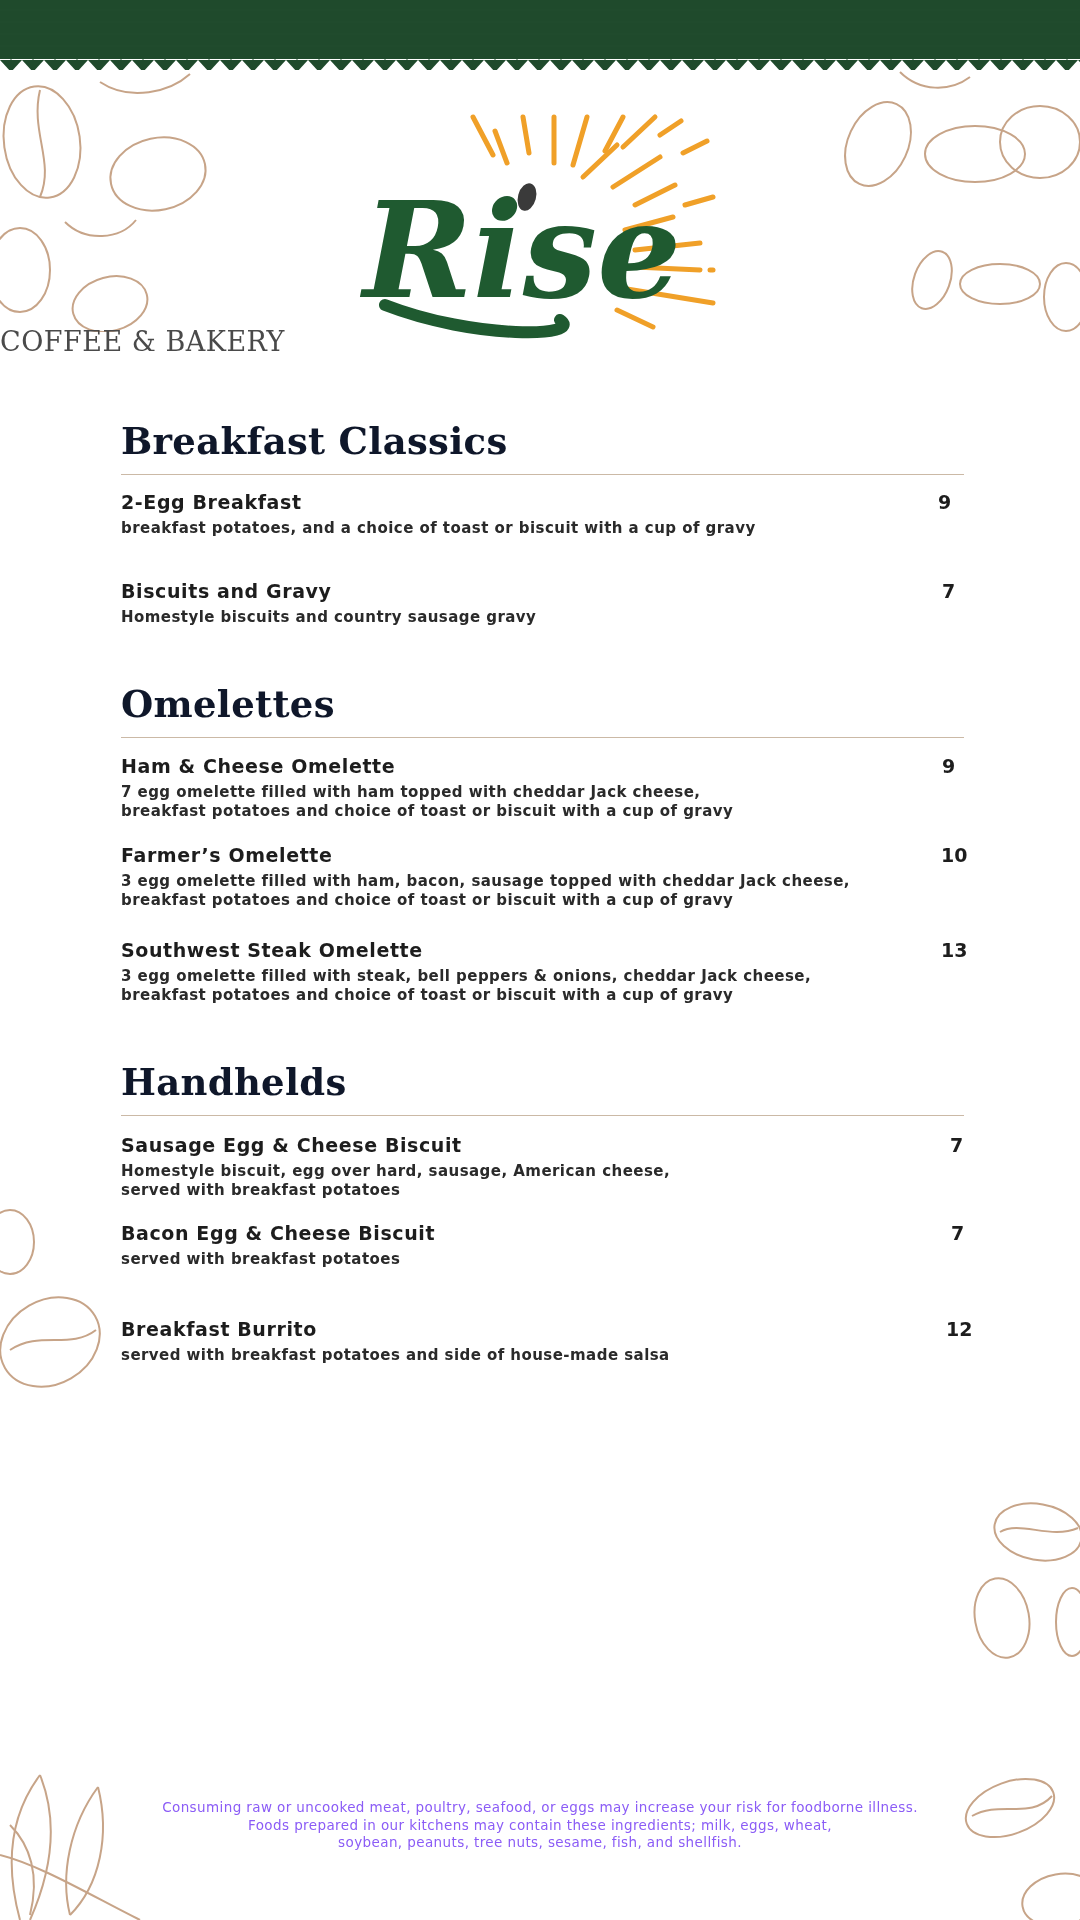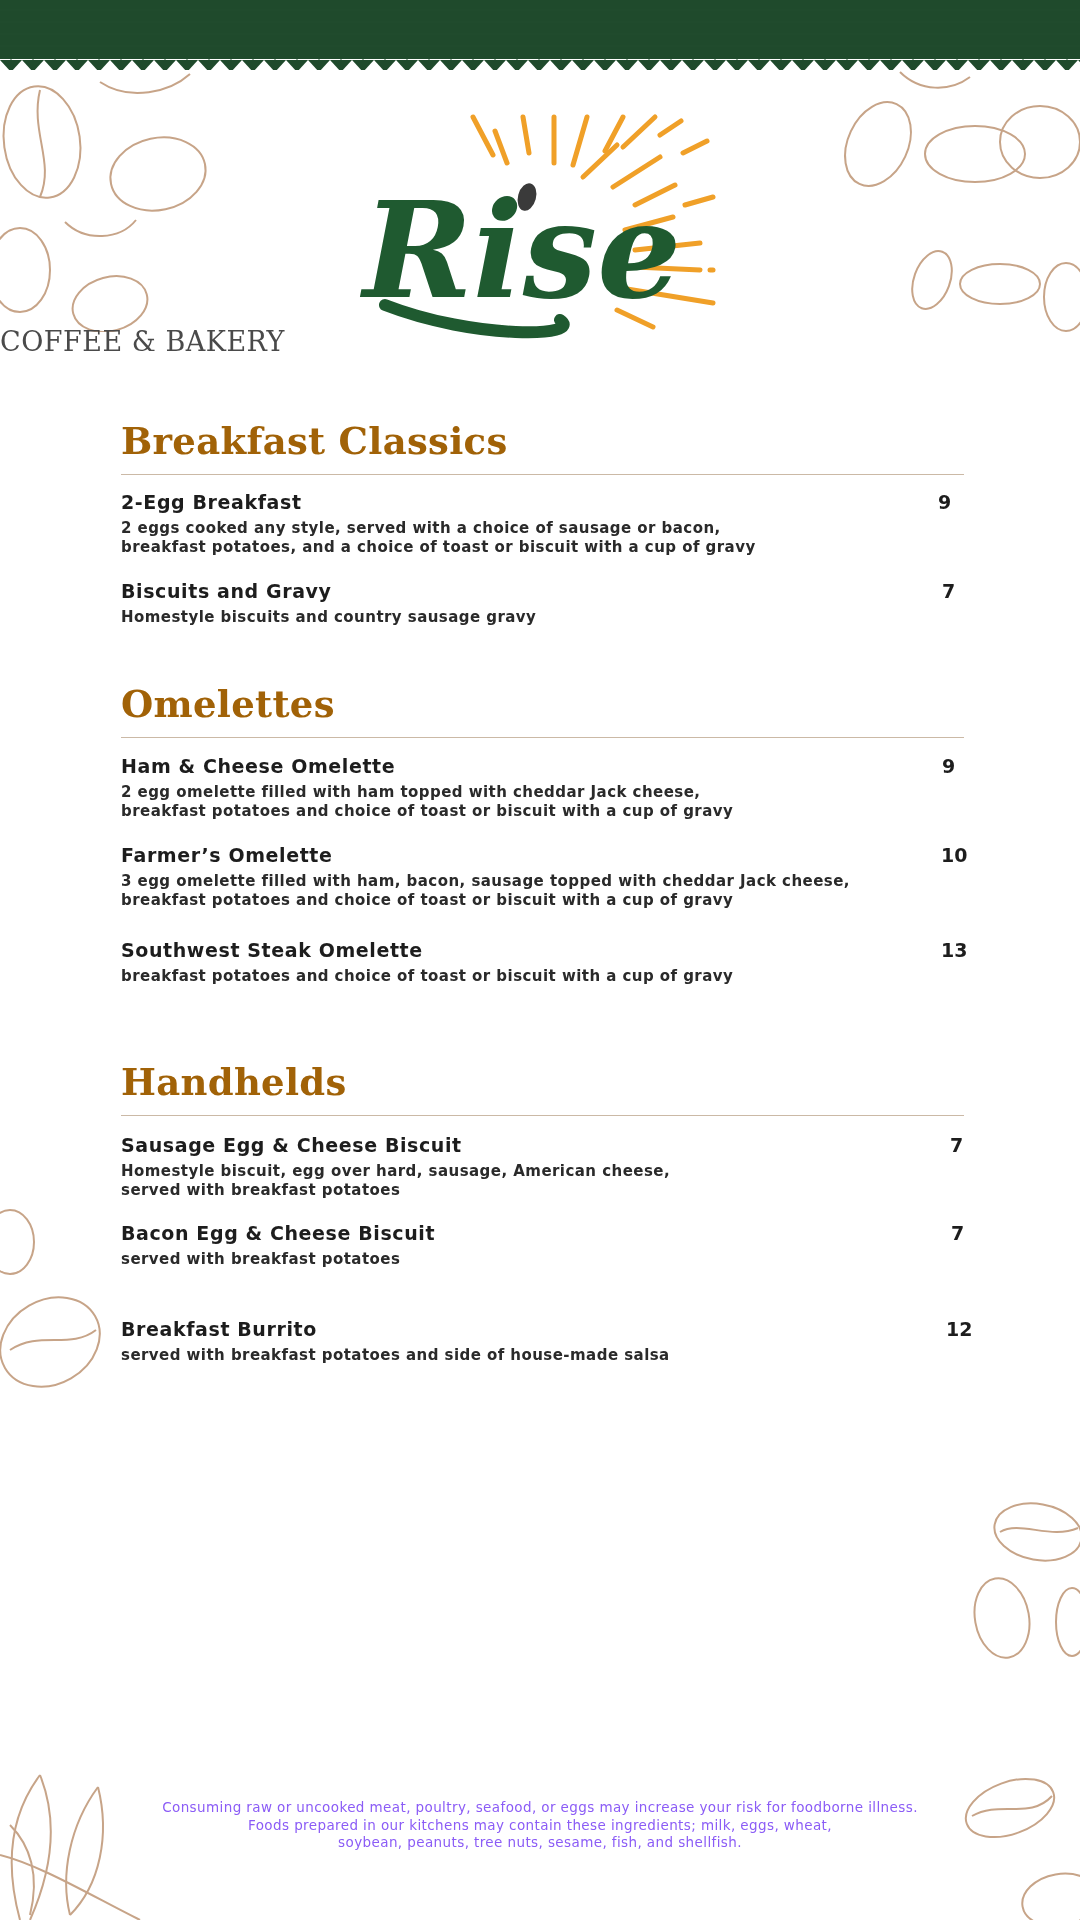--- a/index.html
+++ b/index.html
@@ -2,21 +2,21 @@
 <html><head>
 <meta charset="utf-8">
 <style>
   html, body { margin:0; padding:0; }
   body { width:1080px; height:1920px; background:#ffffff; position:relative; overflow:hidden; font-family:"DejaVu Sans", sans-serif; color:#1d1d1d; }
   .header-band { position:absolute; left:0; top:0; width:1080px; height:70px; }
   .deco { position:absolute; }
   .logo { position:absolute; left:355px; top:105px; width:370px; height:260px; }
   .tagline { position:absolute; left:0; width:1080px; top:326px; text-align:left; font-family:"DejaVu Serif", serif; font-size:27px; color:#4a4a4a; letter-spacing:0.5px; }
   .section { position:absolute; left:121px; width:843px; }
-  .section-title { font-family:"DejaVu Serif", serif; font-size:37px; color:#a16207; margin:0; line-height:46px; letter-spacing:0.3px; }
+  .section-title { font-family:"DejaVu Serif", serif; font-size:37px; color:#0f172a; margin:0; line-height:46px; letter-spacing:0.3px; }
   .divider { height:0; border-top:1.5px solid #cbb9a6; margin-top:10px; width:843px; }
   .item { position:absolute; left:121px; width:855px;font-weight:bold; }
   .item-name { font-size:19px; color:#1d1d1d; letter-spacing:0.6px; line-height:24px; }
   .item-price { position:absolute; top:0; font-size:19px; color:#1d1d1d; line-height:24px; }
   .item-desc { font-size:15px; color:#2a2a2a; line-height:18.5px; margin-top:5px; letter-spacing:0.45px; }
   .footer { position:absolute; left:0; width:1080px; top:1799px; text-align:center; font-size:13.5px; color:#8b5cf6; line-height:17.5px; letter-spacing:0.4px; }
 </style>
 </head>
 <body>
 
@@ -120,56 +120,56 @@
 <div class="tagline">COFFEE &amp; BAKERY</div>
 
 <div class="section" style="top:418px">
   <h2 class="section-title">Breakfast Classics</h2>
   <div class="divider"></div>
 </div>
 <div class="item" style="top:490px">
   <div class="item-name">2-Egg Breakfast</div>
   <div class="item-price" style="left:817px">9</div>
   <div class="item-desc">
-    <div>2 eggs cooked any style, served with a choice of sausage or bacon,</div>
     <div>breakfast potatoes, and a choice of toast or biscuit with a cup of gravy</div>
   </div>
 </div>
 <div class="item" style="top:579px">
   <div class="item-name">Biscuits and Gravy</div>
   <div class="item-price" style="left:821px">7</div>
   <div class="item-desc">
     <div>Homestyle biscuits and country sausage gravy</div>
   </div>
 </div>
 
 <div class="section" style="top:681px">
   <h2 class="section-title">Omelettes</h2>
   <div class="divider"></div>
 </div>
 <div class="item" style="top:754px">
   <div class="item-name">Ham &amp; Cheese Omelette</div>
   <div class="item-price" style="left:821px">9</div>
   <div class="item-desc">
-    <div>2 egg omelette filled with ham topped with cheddar Jack cheese,</div>
+    <div>7 egg omelette filled with ham topped with cheddar Jack cheese,</div>
     <div>breakfast potatoes and choice of toast or biscuit with a cup of gravy</div>
   </div>
 </div>
 <div class="item" style="top:843px">
   <div class="item-name">Farmer’s Omelette</div>
   <div class="item-price" style="left:820px">10</div>
   <div class="item-desc">
     <div>3 egg omelette filled with ham, bacon, sausage topped with cheddar Jack cheese,</div>
     <div>breakfast potatoes and choice of toast or biscuit with a cup of gravy</div>
   </div>
 </div>
 <div class="item" style="top:938px">
   <div class="item-name">Southwest Steak Omelette</div>
   <div class="item-price" style="left:820px">13</div>
   <div class="item-desc">
+    <div>3 egg omelette filled with steak, bell peppers &amp; onions, cheddar Jack cheese,</div>
     <div>breakfast potatoes and choice of toast or biscuit with a cup of gravy</div>
   </div>
 </div>
 
 <div class="section" style="top:1059px">
   <h2 class="section-title">Handhelds</h2>
   <div class="divider"></div>
 </div>
 <div class="item" style="top:1133px">
   <div class="item-name">Sausage Egg &amp; Cheese Biscuit</div>

